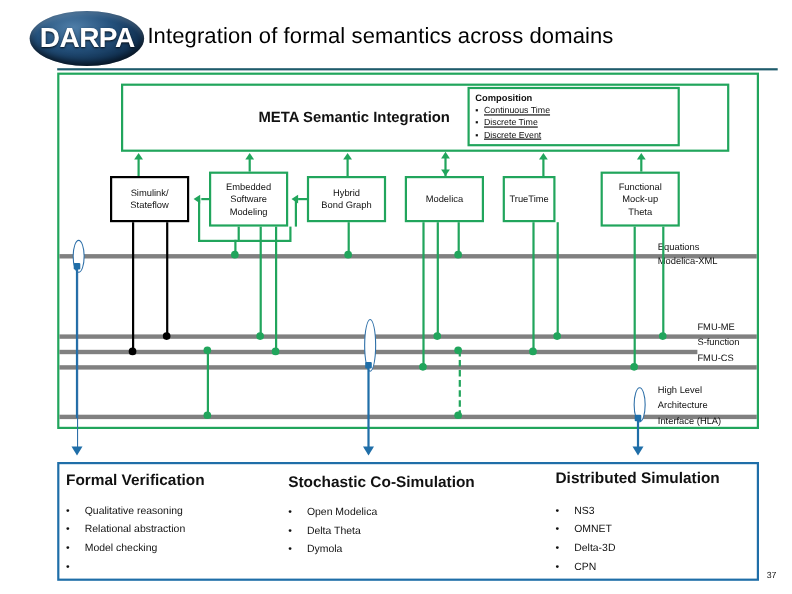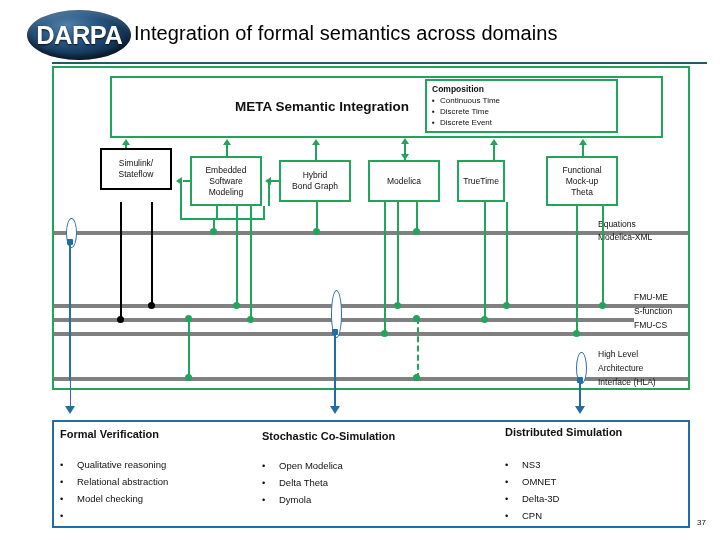--- a/index.html
+++ b/index.html
@@ -51,21 +51,21 @@
     font-size:13.5px;font-weight:bold;color:#111;
   }
   #comp-box{
     left:425px;top:79px;width:193px;height:54px;
     border:2px solid #21a55c;box-sizing:border-box;background:#fff;
     padding:3px 4px 0 5px;
   }
   #comp-title{font-size:8.5px;color:#111;font-weight:bold;margin:0 0 1px 0;}
   .comp-cols{display:flex;gap:4px;}
   .comp-col{flex:0 0 auto;}
-  .comp-col.left{width:103px;}
+  .comp-col.left{width:103px;text-decoration:underline;}
   .comp-li{font-size:8px;color:#111;line-height:11px;white-space:nowrap;}
   .comp-li .bullet{display:inline-block;width:8px;color:#111;}
 
   
   .toolbox{
     box-sizing:border-box;background:#fff;
     display:flex;align-items:center;justify-content:center;
     text-align:center;font-size:8.5px;line-height:11px;color:#111;
     padding:0 2px;
   }
@@ -95,21 +95,21 @@
   .bus-label{position:absolute;font-size:8.5px;color:#111;line-height:11.5px;white-space:nowrap;}
 
   
   .lens{position:absolute;border:1px solid #2d6fa8;border-radius:50%;background:#fff;}
 
   
   #bottom-box{
     left:52px;top:420px;width:638px;height:108px;
     border:2px solid #1f6ea8;box-sizing:border-box;background:#fff;
   }
-  .col-head{position:absolute;font-size:11px;font-weight:bold;color:#111;}
+  .col-head{position:absolute;font-size:14px;font-weight:bold;color:#111;}
   .col-list{position:absolute;font-size:9.5px;color:#111;line-height:17px;}
   .col-list .row{display:flex;}
   .col-list .bl{width:17px;flex:0 0 17px;}
   #page-no{left:697px;top:518px;font-size:8px;color:#111;}
 </style>
 </head>
 <body>
 
 <div class="abs" id="logo">
   <span class="word">DARPA</span>
@@ -146,21 +146,21 @@
 <div class="abs g-v" style="left:404px;top:142px;height:18px;"></div>
 <div class="abs ar-up" style="left:401px;top:138px;"></div>
 <div class="abs ar-dn" style="left:401px;top:154px;"></div>
 
 <div class="abs g-v" style="left:493px;top:144px;height:16px;"></div>
 <div class="abs ar-up" style="left:490px;top:139px;"></div>
 
 <div class="abs g-v" style="left:582px;top:144px;height:16px;"></div>
 <div class="abs ar-up" style="left:579px;top:139px;"></div>
 
-<div class="abs toolbox black" style="left:100px;top:148px;width:72px;height:42px;">
+<div class="abs toolbox black" style="left:100px;top:160px;width:72px;height:42px;">
   <span style="white-space:pre-line">Simulink/
 Stateflow</span>
 </div>
 <div class="abs toolbox green" style="left:190px;top:156px;width:72px;height:50px;">
   <span style="white-space:pre-line">Embedded
 Software
 Modeling</span>
 </div>
 <div class="abs toolbox green" style="left:279px;top:160px;width:72px;height:42px;">
   <span style="white-space:pre-line">Hybrid

